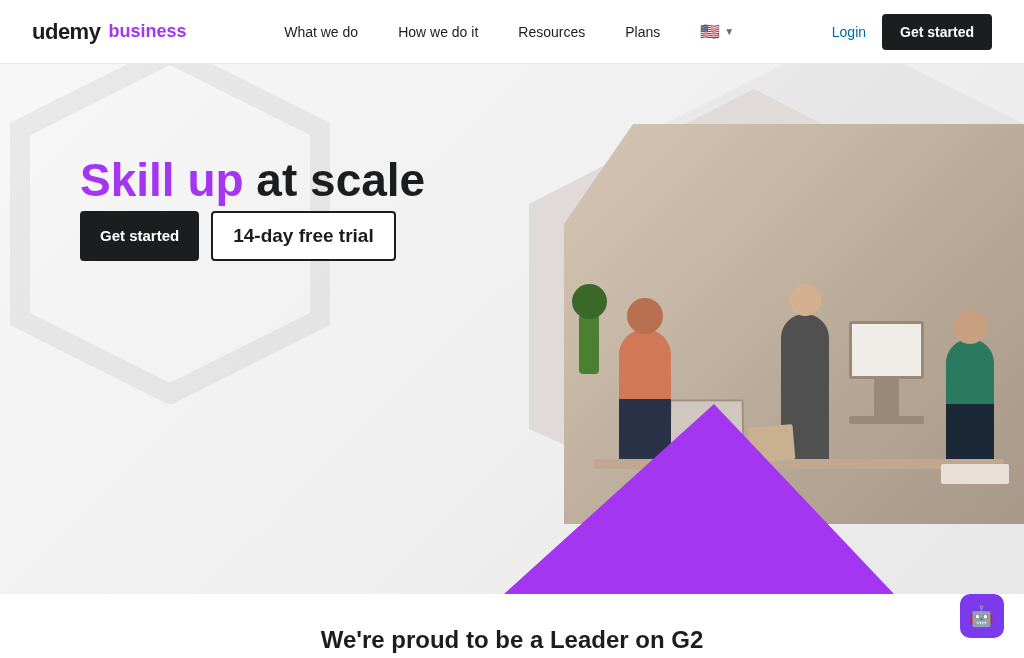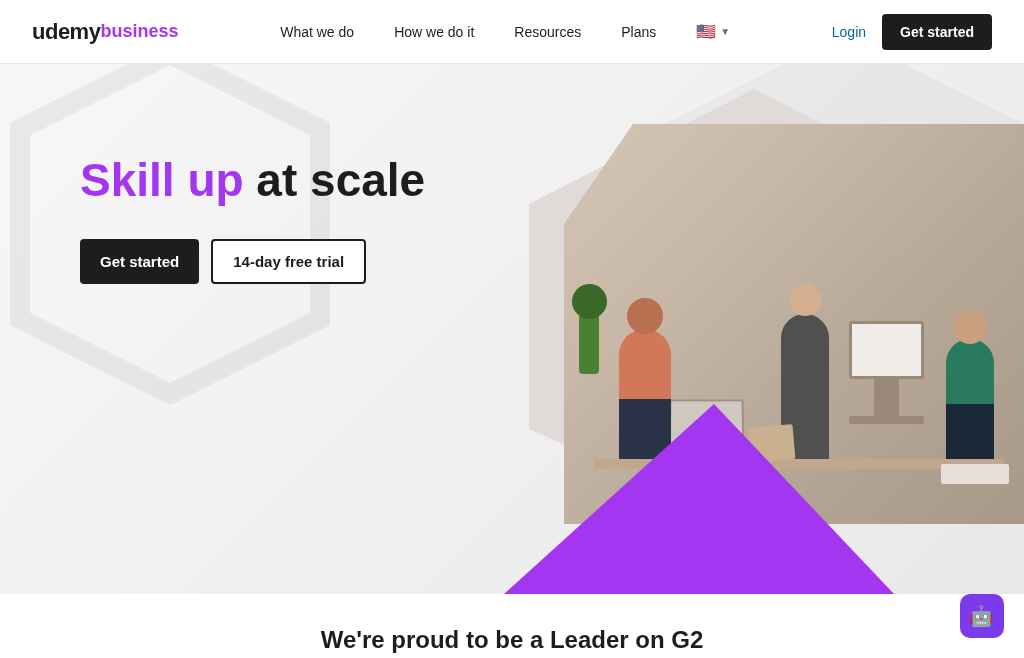--- a/index.html
+++ b/index.html
@@ -6,21 +6,21 @@
     body { font-family: -apple-system, BlinkMacSystemFont, 'Segoe UI', sans-serif; background: #fff; width: 1024px; height: 658px; overflow: hidden; }
 
     
     nav {
       display: flex; align-items: center; justify-content: space-between;
       padding: 0 32px; height: 64px; border-bottom: 1px solid #e8e8e8;
       background: #fff; position: relative; z-index: 10;
     }
     .nav-logo { display: flex; align-items: center; gap: 0; }
     .logo-udemy { font-size: 22px; font-weight: 700; color: #1c1d1f; letter-spacing: -0.5px; }
-    .logo-business { font-size: 18px; font-weight: 700; color: #a435f0; margin-left: 0; }
+    .logo-business { font-size: 18px; font-weight: 700; color: #a435f0; margin-left: 8px; }
     .nav-links { display: flex; align-items: center; gap: 40px; justify-content: space-between; }
     .nav-link { font-size: 14px; color: #1c1d1f; text-decoration: none; cursor: pointer; }
     .nav-lang { display: flex; align-items: center; gap: 4px; cursor: pointer; }
     .flag { font-size: 16px; }
     .chevron { font-size: 10px; color: #6a6f73; }
     .nav-actions { display: flex; align-items: center; gap: 16px; }
     .btn-login { font-size: 14px; color: #0369a1; cursor: pointer; background: none; border: none; font-family: inherit; }
     .btn-get-started-nav {
       background: #1c1d1f; color: #fff; border: none; padding: 10px 18px;
       font-size: 14px; font-weight: 700; cursor: pointer; border-radius: 4px;
@@ -34,32 +34,32 @@
       overflow: hidden;
     }
 
     .hero-content {
       position: absolute;
       left: 80px;
       top: 90px;
       max-width: 420px;
       z-index: 5;
     }
-    .hero-title { font-size: 46px; font-weight: 800; color: #1c1d1f; line-height: 1.15; margin-bottom: 32px; }
+    .hero-title { font-size: 46px; font-weight: 800; color: #1c1d1f; line-height: 1.15; margin-bottom: 4px; }
     .hero-title-highlight { color: #a435f0; }
     .hero-subtitle { font-size: 15px; color: #1c1d1f; line-height: 1.5; margin-bottom: 28px; max-width: 340px; }
     .hero-buttons { display: flex; gap: 12px; }
     .btn-hero-primary {
       background: #1c1d1f; color: #fff; border: none;
       padding: 12px 20px; font-size: 15px; font-weight: 700;
       cursor: pointer; border-radius: 4px;
     }
     .btn-hero-secondary {
       background: #fff; color: #1c1d1f; border: 2px solid #1c1d1f;
-      padding: 12px 20px; font-size: 15px; font-weight: 700;
+      padding: 12px 20px; font-size: 19px; font-weight: 700;
       cursor: pointer; border-radius: 4px;
     }
 
     
     .hero-image-area {
       position: absolute;
       right: 0;
       top: 0;
       width: 580px;
       height: 530px;

